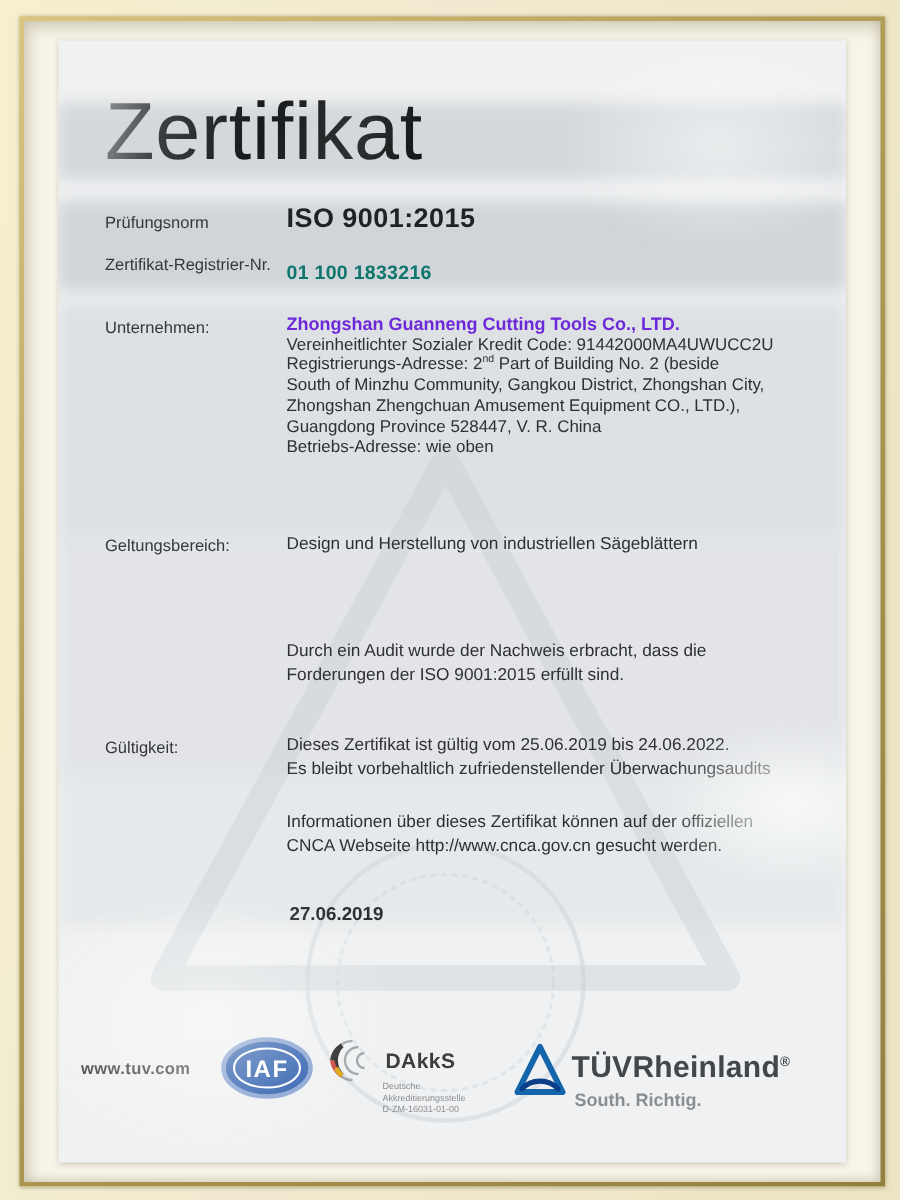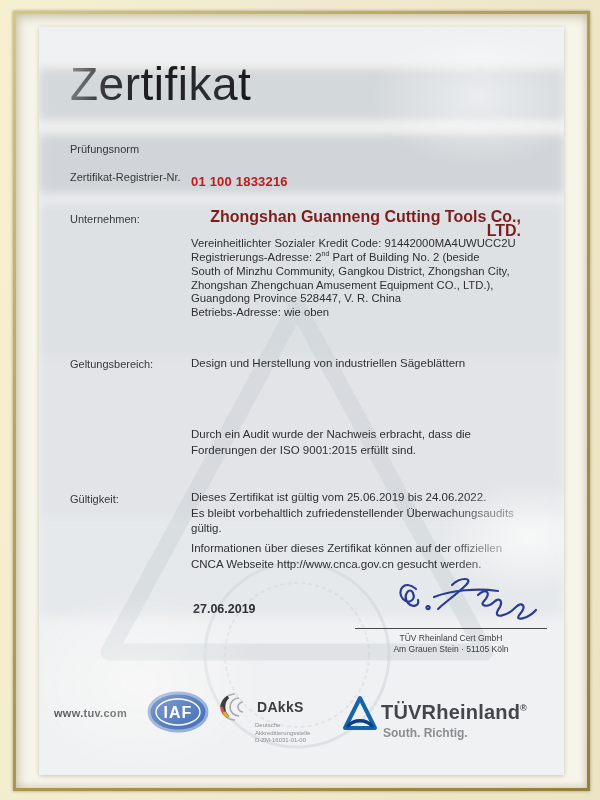--- a/index.html
+++ b/index.html
@@ -41,32 +41,32 @@
     filter:blur(5px);}
   .glare-topright{left:330px;top:0;width:220px;height:140px;
     background:radial-gradient(closest-side,rgba(255,255,255,.55),rgba(255,255,255,0));
     filter:blur(6px);}
   .glare-bottomleft{left:-30px;top:560px;width:260px;height:190px;
     background:radial-gradient(closest-side,rgba(252,252,251,.55),rgba(252,252,251,0));
     filter:blur(6px);}
 
   
   .title{position:absolute;left:31px;top:34px;
-    font-size:46px;letter-spacing:.5px;color:#26282a;line-height:1;}
+    font-size:54px;letter-spacing:.5px;color:#26282a;line-height:1;}
   @supports (-webkit-background-clip: text){
     .title{background:linear-gradient(105deg,#8f9294 0%,#3a3c3e 20%,#17191b 48%,#2e3032 78%,#101214 100%);
       -webkit-background-clip:text;-webkit-text-fill-color:transparent;}
   }
   .lbl{position:absolute;left:31px;font-size:11px;color:#36383a;}
   .val-col{left:152px;}
   .norm-val{position:absolute;top:108px;font-size:18px;font-weight:700;color:#1f2123;letter-spacing:.3px;}
-  .reg-val{position:absolute;top:147px;font-size:13px;font-weight:700;color:#b91c1c;letter-spacing:.2px;}
+  .reg-val{position:absolute;top:147px;font-size:13px;font-weight:700;color:#0f766e;letter-spacing:.2px;}
   .block{position:absolute;font-size:11.3px;color:#2e3032;line-height:13.7px;}
   .block.wide{line-height:15.6px;font-size:11.5px;}
-  .bold{font-weight:700;font-size:16px;color:#7f1d1d;text-align:right;}
+  .bold{font-weight:700;font-size:12px;color:#6d28d9;}
   sup{font-size:7px;vertical-align:super;line-height:0;}
   .date{position:absolute;left:154px;top:575px;font-size:12.5px;font-weight:600;color:#2c2e30;}
 
   .sig-wrap{position:absolute;left:316px;top:548px;width:192px;text-align:center;}
   .sig-svg{position:relative;left:18px;width:150px;height:48px;}
   .sig-line{height:1px;background:#2b2b2b;opacity:.85;margin:1px 0 4px 0;}
   .issuer{font-size:8.5px;color:#3b3d3f;line-height:10.5px;}
 
   
   .website{position:absolute;left:15px;top:680px;font-size:11px;font-weight:600;color:#3a3c3e;letter-spacing:.3px;}
@@ -100,20 +100,21 @@
             <polygon points="200,16 388,362 12,362" fill="none" stroke="#c7cfd5" stroke-width="17" stroke-linejoin="round" opacity="0.42"></polygon>
           </svg>
           <svg class="wm" style="left:158px;top:528px;" width="200" height="200" viewBox="0 0 200 200">
             <circle cx="100" cy="100" r="92" fill="none" stroke="#c2cdd4" stroke-width="3" opacity="0.40"></circle>
             <circle cx="100" cy="100" r="72" fill="none" stroke="#c2cdd4" stroke-width="2" stroke-dasharray="4 3" opacity="0.35"></circle>
           </svg>
 
           <div class="title">Zertifikat</div>
 
           <div class="lbl" style="top:116px;text-align:right;">Prüfungsnorm</div>
+          <div class="norm-val val-col" style="left:152px;">ISO 9001:2015</div>
 
           <div class="lbl" style="top:144px;">Zertifikat-Registrier-Nr.</div>
           <div class="reg-val" style="left:152px;">01 100 1833216</div>
 
           <div class="lbl" style="top:186px;">Unternehmen:</div>
           <div class="block" style="left:152px;top:183px;width:330px;">
             <div class="bold">Zhongshan Guanneng Cutting Tools Co., LTD.</div>
             <div>Vereinheitlichter Sozialer Kredit Code: 91442000MA4UWUCC2U</div>
             <div><span>Registrierungs-Adresse: 2</span><sup>nd</sup><span> Part of Building No. 2 (beside</span></div>
             <div>South of Minzhu Community, Gangkou District, Zhongshan City,</div>
@@ -127,44 +128,29 @@
 
           <div class="block wide" style="left:152px;top:400px;width:340px;">
             <div>Durch ein Audit wurde der Nachweis erbracht, dass die</div>
             <div>Forderungen der ISO 9001:2015 erfüllt sind.</div>
           </div>
 
           <div class="lbl" style="top:466px;">Gültigkeit:</div>
           <div class="block wide" style="left:152px;top:463px;width:345px;">
             <div>Dieses Zertifikat ist gültig vom 25.06.2019 bis 24.06.2022.</div>
             <div>Es bleibt vorbehaltlich zufriedenstellender Überwachungsaudits</div>
-            <div>gültig.</div>
           </div>
 
           <div class="block wide" style="left:152px;top:514px;width:345px;">
             <div>Informationen über dieses Zertifikat können auf der offiziellen</div>
             <div>CNCA Webseite http://www.cnca.gov.cn gesucht werden.</div>
           </div>
 
           <div class="date">27.06.2019</div>
 
-          <div class="sig-wrap">
-            <svg class="sig-svg" viewBox="0 0 150 48">
-              <g fill="none" stroke="#2c3a96" stroke-width="2.2" stroke-linecap="round">
-                <path d="M22,14 C10,4 2,16 9,24 C14,29 22,26 19,18 C16,11 8,20 14,28 C18,33 26,31 24,25"></path>
-                <path d="M34,31 a1.6,1.6 0 1,0 0.1,0"></path>
-                <path d="M58,10 C66,2 80,2 72,10 C62,20 50,28 44,34"></path>
-                <path d="M40,22 C58,15 84,13 104,16"></path>
-                <path d="M84,20 C92,12 98,18 90,26 C85,31 94,33 100,27 C106,21 110,27 104,35 C99,44 112,42 122,32 C128,26 133,31 126,39 C119,47 134,44 142,35"></path>
-              </g>
-            </svg>
-            <div class="sig-line"></div>
-            <div class="issuer">TÜV Rheinland Cert GmbH</div>
-            <div class="issuer">Am Grauen Stein · 51105 Köln</div>
-          </div>
 
           <div class="website">www.tuv.com</div>
 
           <svg class="iaf" width="62" height="44" viewBox="0 0 62 44">
             <ellipse cx="31" cy="22" rx="30" ry="20" fill="#1d52a8"></ellipse>
             <ellipse cx="31" cy="22" rx="29" ry="19" fill="none" stroke="#7e9bcf" stroke-width="3"></ellipse>
             <ellipse cx="31" cy="22" rx="22" ry="13" fill="none" stroke="#ffffff" stroke-width="1.4"></ellipse>
             <text x="31" y="28" text-anchor="middle" font-family="Liberation Sans, sans-serif" font-size="16" font-weight="bold" fill="#ffffff" letter-spacing="1">IAF</text>
           </svg>
 

